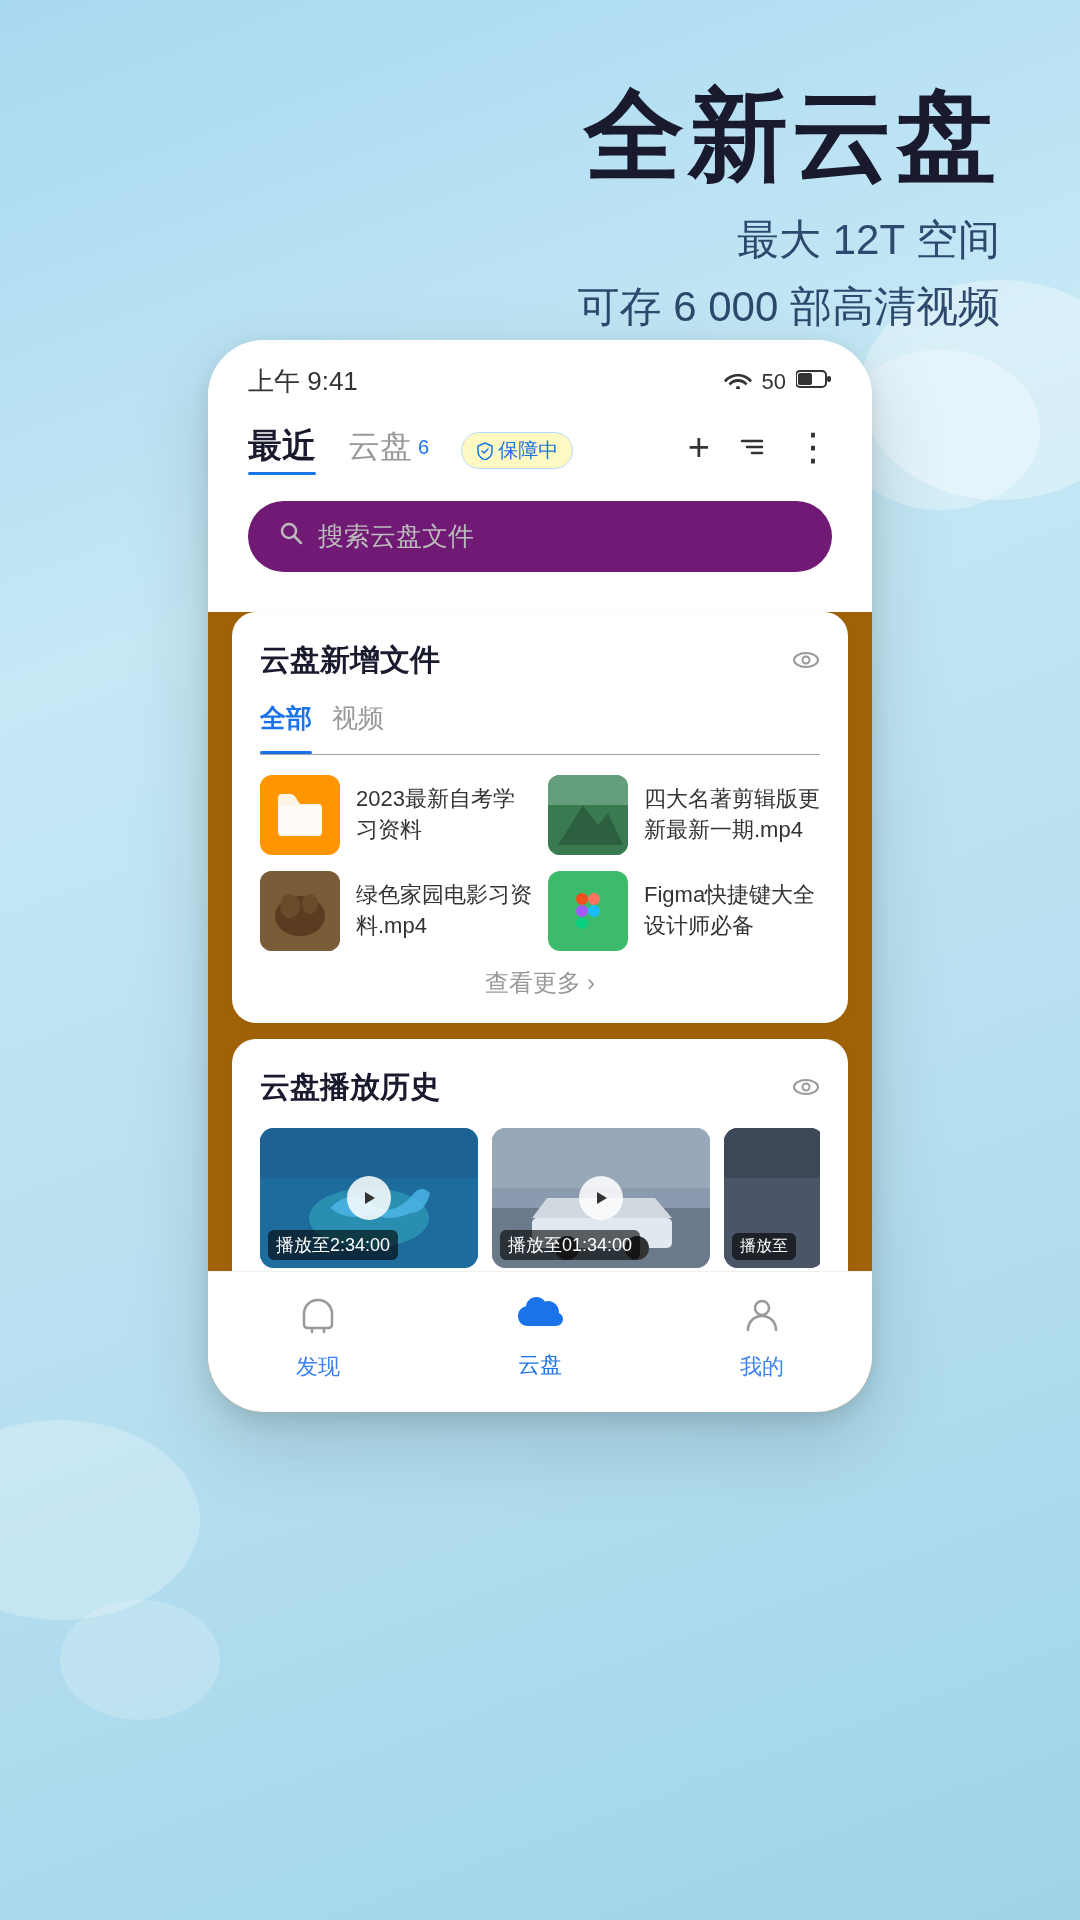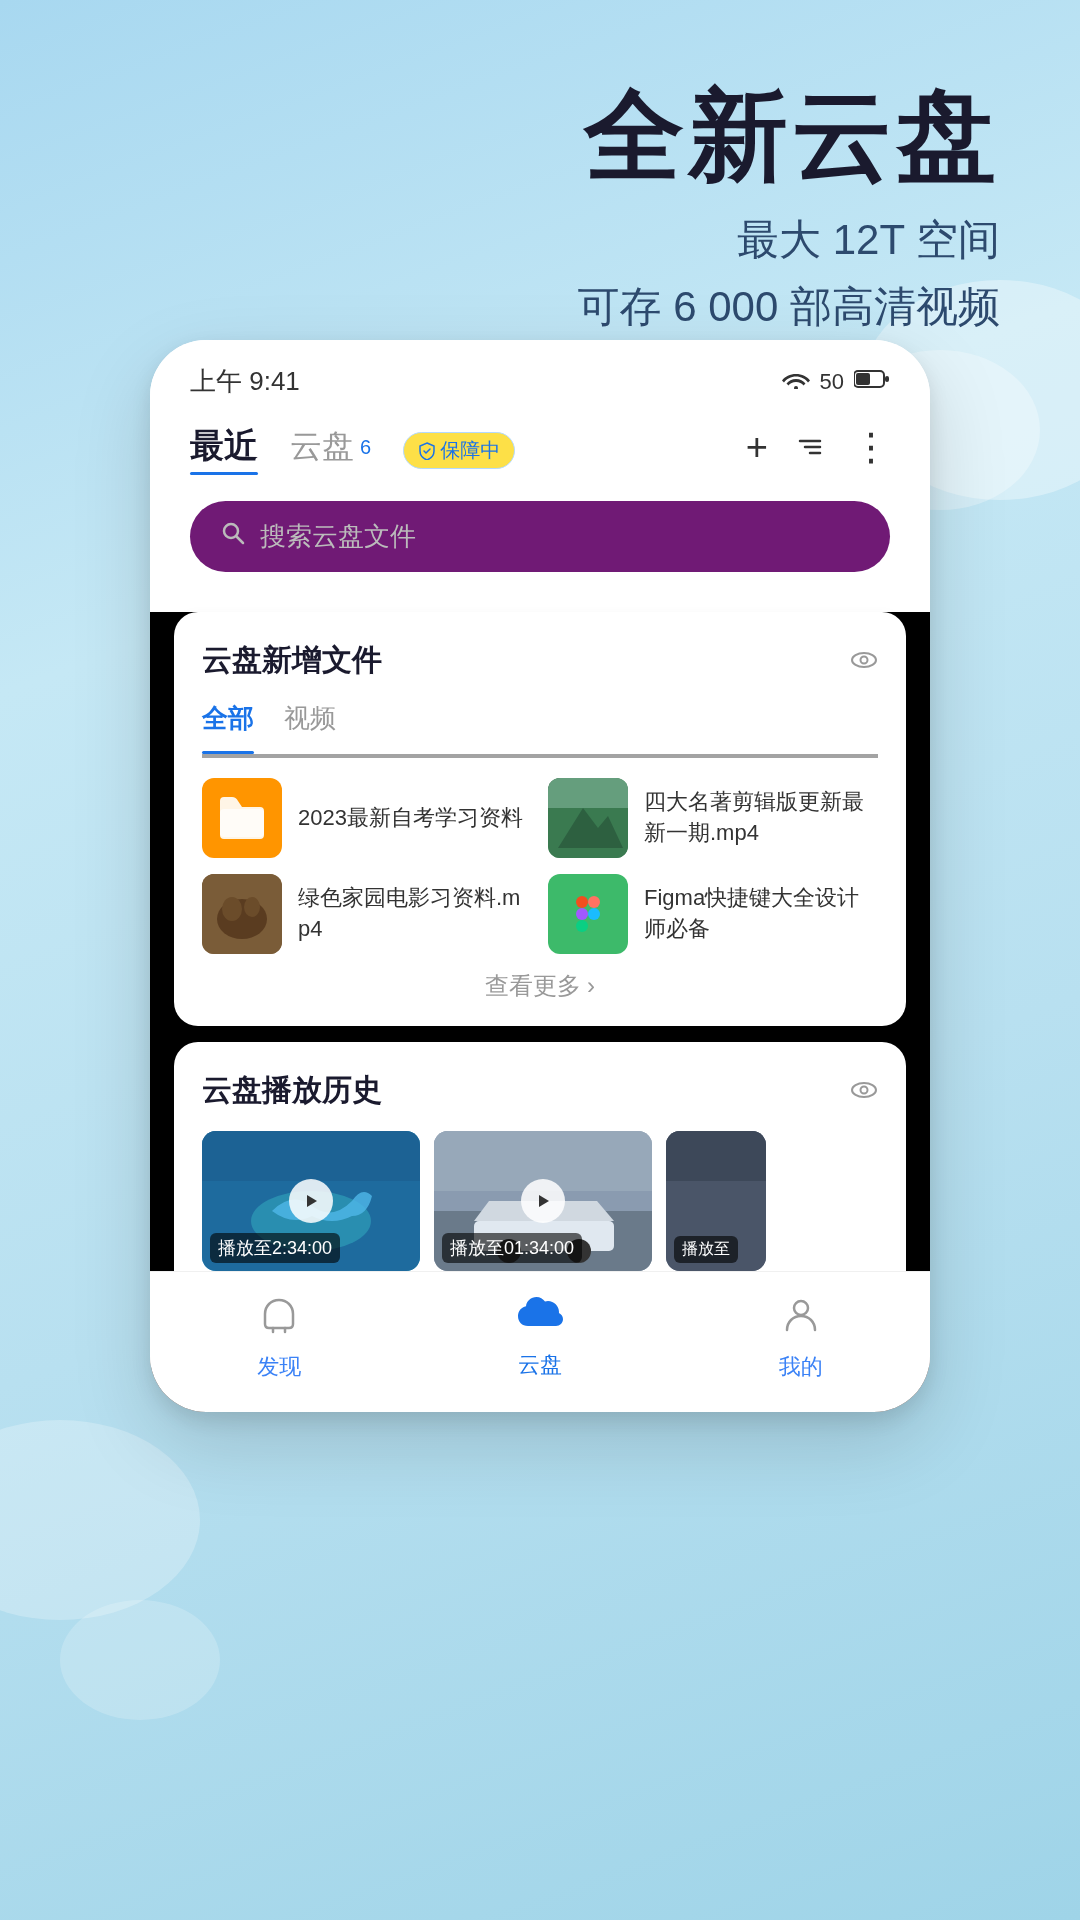--- a/index.html
+++ b/index.html
@@ -75,21 +75,21 @@
       line-height: 1.6;
       font-weight: 400;
     }
 
     
     .phone-container {
       position: absolute;
       top: 340px;
       left: 50%;
       transform: translateX(-50%);
-      width: 780px;
+      width: 664px;
       z-index: 3;
     }
 
     .phone-mockup {
       background: white;
       border-radius: 56px;
       box-shadow: 0 30px 80px rgba(0,0,0,0.15), 0 8px 20px rgba(0,0,0,0.1);
       overflow: hidden;
       position: relative;
     }
@@ -160,21 +160,21 @@
     .cloud-badge {
       font-size: 20px;
       color: #1a73e8;
       font-weight: 500;
     }
 
     .protect-badge {
       display: flex;
       align-items: center;
       gap: 4px;
-      background: #fde047;
+      background: #fef9c3;
       border: 1px solid #b3d9ff;
       border-radius: 20px;
       padding: 4px 14px;
       font-size: 20px;
       color: #1a73e8;
     }
 
     .nav-actions {
       margin-left: auto;
       display: flex;
@@ -237,23 +237,23 @@
     }
 
     .section-eye-icon {
       color: #999;
       font-size: 28px;
     }
 
     
     .filter-tabs {
       display: flex;
-      gap: 30px;
+      gap: 20px;
       margin-bottom: 20px;
-      border-bottom: 4px solid #a3a3a3;
+      border-bottom: 1px solid #a3a3a3;
       padding-bottom: 10px;
     }
 
     .filter-tab {
       font-size: 26px;
       color: #999;
       cursor: pointer;
       padding-bottom: 8px;
     }
 
@@ -459,21 +459,21 @@
     }
 
     .thumb-animal {
       background: linear-gradient(135deg, #6b4c2a 0%, #a0835a 50%, #7a5c38 100%);
       width: 100%;
       height: 100%;
     }
 
     
     .phone-content {
-      background: #000000;
+      background: #a16207;
       min-height: 800px;
     }
 
     .sort-icon {
       font-size: 32px;
       color: #333;
       transform: scaleX(-1);
       display: inline-block;
     }
   </style>

